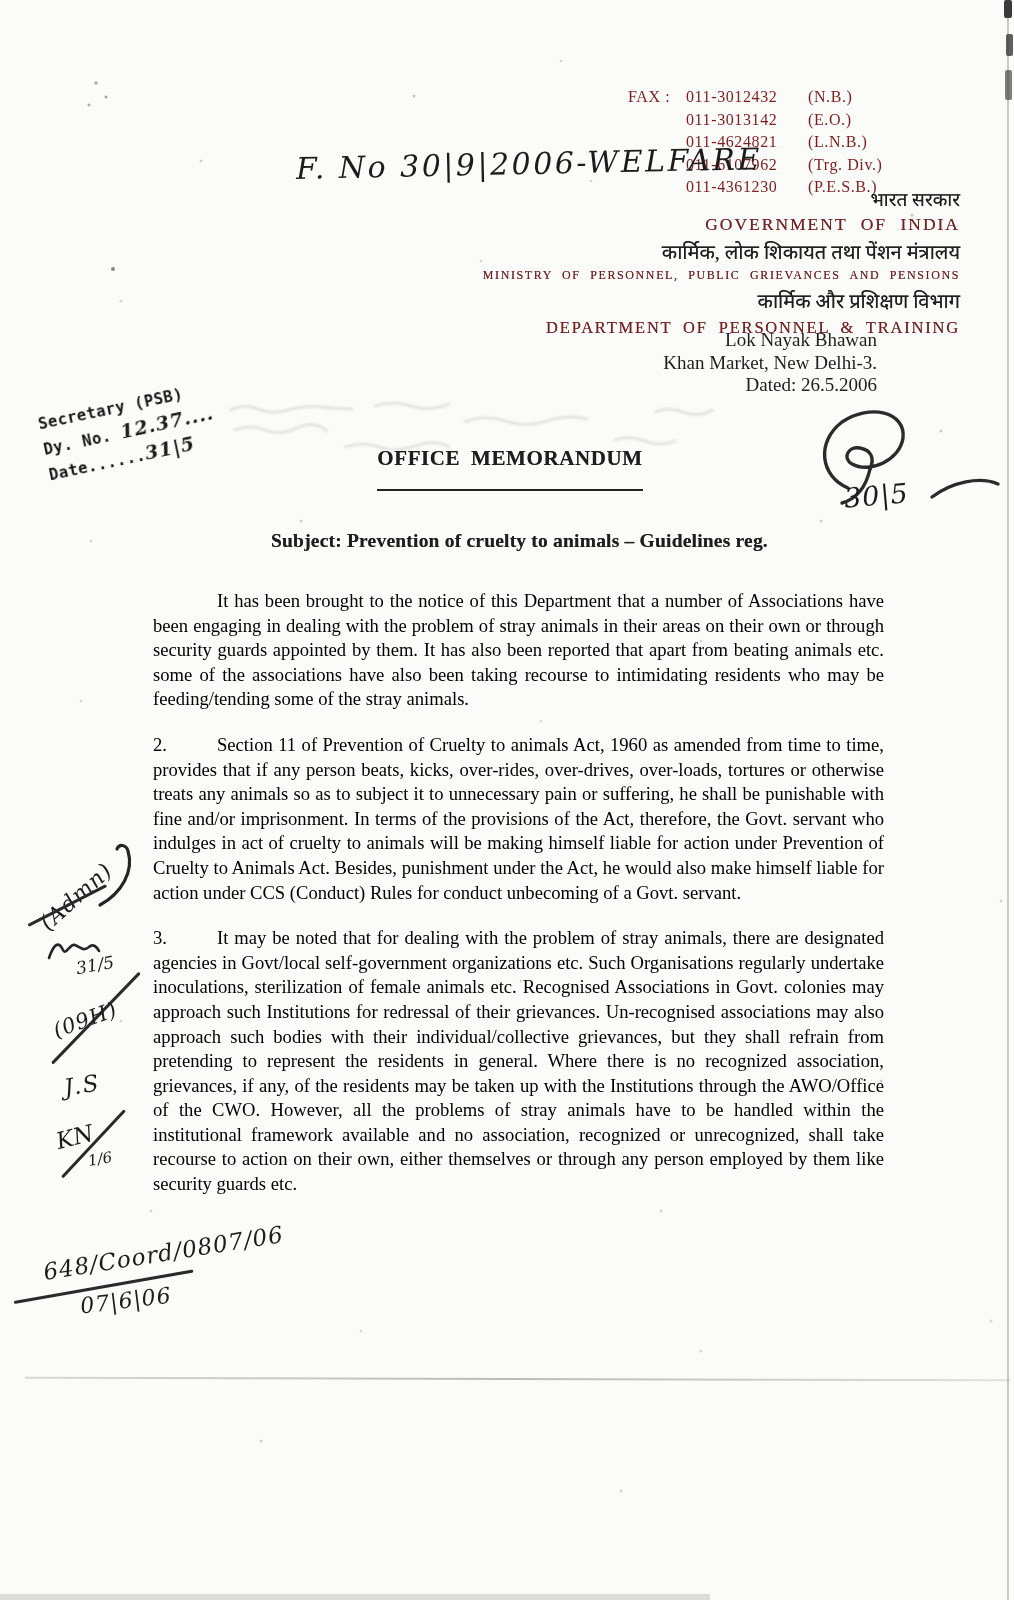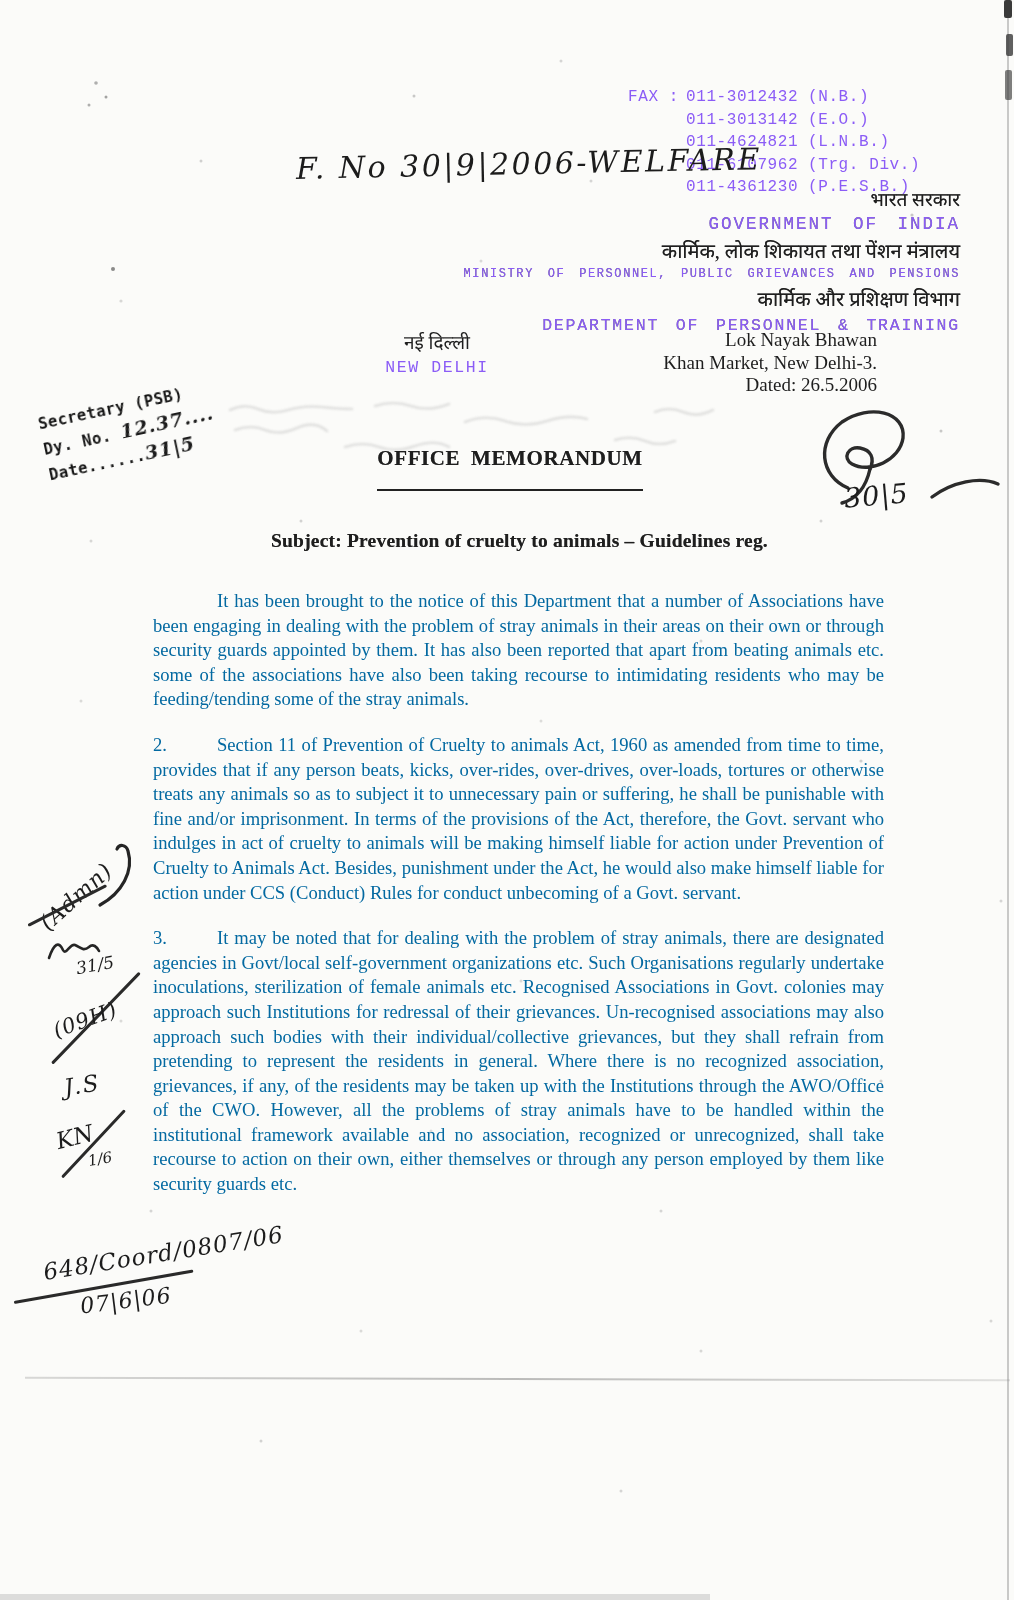--- a/index.html
+++ b/index.html
@@ -28,21 +28,21 @@
     95px 82px 0 .8px rgba(0,0,0,.3),105px 96px 0 .5px rgba(0,0,0,.35),
     88px 104px 0 .5px rgba(0,0,0,.3),112px 268px 0 1px rgba(0,0,0,.45);}
   .edge-line{position:absolute;right:5px;top:0;width:2px;height:1600px;background:rgba(140,140,140,.45);}
   .edge-blob{position:absolute;background:#3a3a3a;border-radius:2px;}
   .scan-line{position:absolute;left:25px;top:1378px;width:985px;height:2px;
     background:linear-gradient(90deg,rgba(110,110,110,.25),rgba(90,90,90,.4),rgba(120,120,120,.2));
     transform:rotate(.15deg);}
   .bottom-shade{position:absolute;left:0;bottom:0;width:70%;height:6px;background:rgba(150,150,148,.3);}
 
   
-  .sans{font-family:Liberation Mono, monospace;color:#8b5cf6;}
+  .sans{font-family:Liberation Serif, serif;color:#7f1d1d;}
   .hand{font-family:"DejaVu Serif",serif;font-style:italic;color:#1c1c1c;}
   .ink{text-shadow:0 0 .5px rgba(0,0,0,.6);}
 
   
   .fax{position:absolute;left:628px;top:86px;font-size:16px;line-height:22.5px;letter-spacing:.6px;}
   .fax-row{display:flex;}
   .fax-label{display:inline-block;width:58px;}
   .fax-num{display:inline-block;width:122px;}
   .fax-unit{display:inline-block;}
 
@@ -72,21 +72,21 @@
   .stamp .hand{font-size:19px;font-weight:bold;letter-spacing:1px;}
 
   
   .om-title-wrap{position:absolute;left:0;top:446px;width:1020px;text-align:center;}
   .om-title{display:inline-block;font-size:21px;font-weight:bold;letter-spacing:.6px;word-spacing:5px;
     border-bottom:2.4px solid #222;padding-bottom:18px;}
   .subject{position:absolute;left:271px;top:530px;font-size:19.5px;font-weight:bold;letter-spacing:.2px;}
 
   
   .memo-body{position:absolute;left:153px;top:589px;width:731px;font-size:18.6px;
-    line-height:24.6px;text-align:justify;color:#0369a1;}
+    line-height:24.6px;text-align:justify;color:#000000;}
   .memo-body p{margin:0 0 21px 0;}
   .tab{display:inline-block;width:64px;}
 
   
   .sig-svg{position:absolute;left:812px;top:402px;}
   .sig-date{position:absolute;left:844px;top:480px;font-size:27px;transform:rotate(-5deg);letter-spacing:1px;}
 
   
   .pencil{position:absolute;left:225px;top:392px;opacity:.8;}
 
@@ -148,24 +148,20 @@
   <div class="fileno hand">F. No 30|9|2006-WELFARE</div>
 
   <div class="letterhead ink">
     <div class="lh-hi1">भारत सरकार</div>
     <div class="lh-en1 sans">GOVERNMENT OF INDIA</div>
     <div class="lh-hi2">कार्मिक, लोक शिकायत तथा पेंशन मंत्रालय</div>
     <div class="lh-en2 sans">MINISTRY OF PERSONNEL, PUBLIC GRIEVANCES AND PENSIONS</div>
     <div class="lh-hi3">कार्मिक और प्रशिक्षण विभाग</div>
     <div class="lh-en3 sans">DEPARTMENT OF PERSONNEL &amp; TRAINING</div>
   </div>
-  <div class="cityblock">
-    <div class="city-hi">नई दिल्ली</div>
-    <div class="city-en sans">NEW DELHI</div>
-  </div>
 
   <div class="address">
     <div>Lok Nayak Bhawan</div>
     <div>Khan Market, New Delhi-3.</div>
     <div>Dated: 26.5.2006</div>
   </div>
 
   <div class="stamp">
     <div>Secretary (PSB)</div>
     <div><span>Dy. No.</span> <span class="hand">12.37....</span></div>

